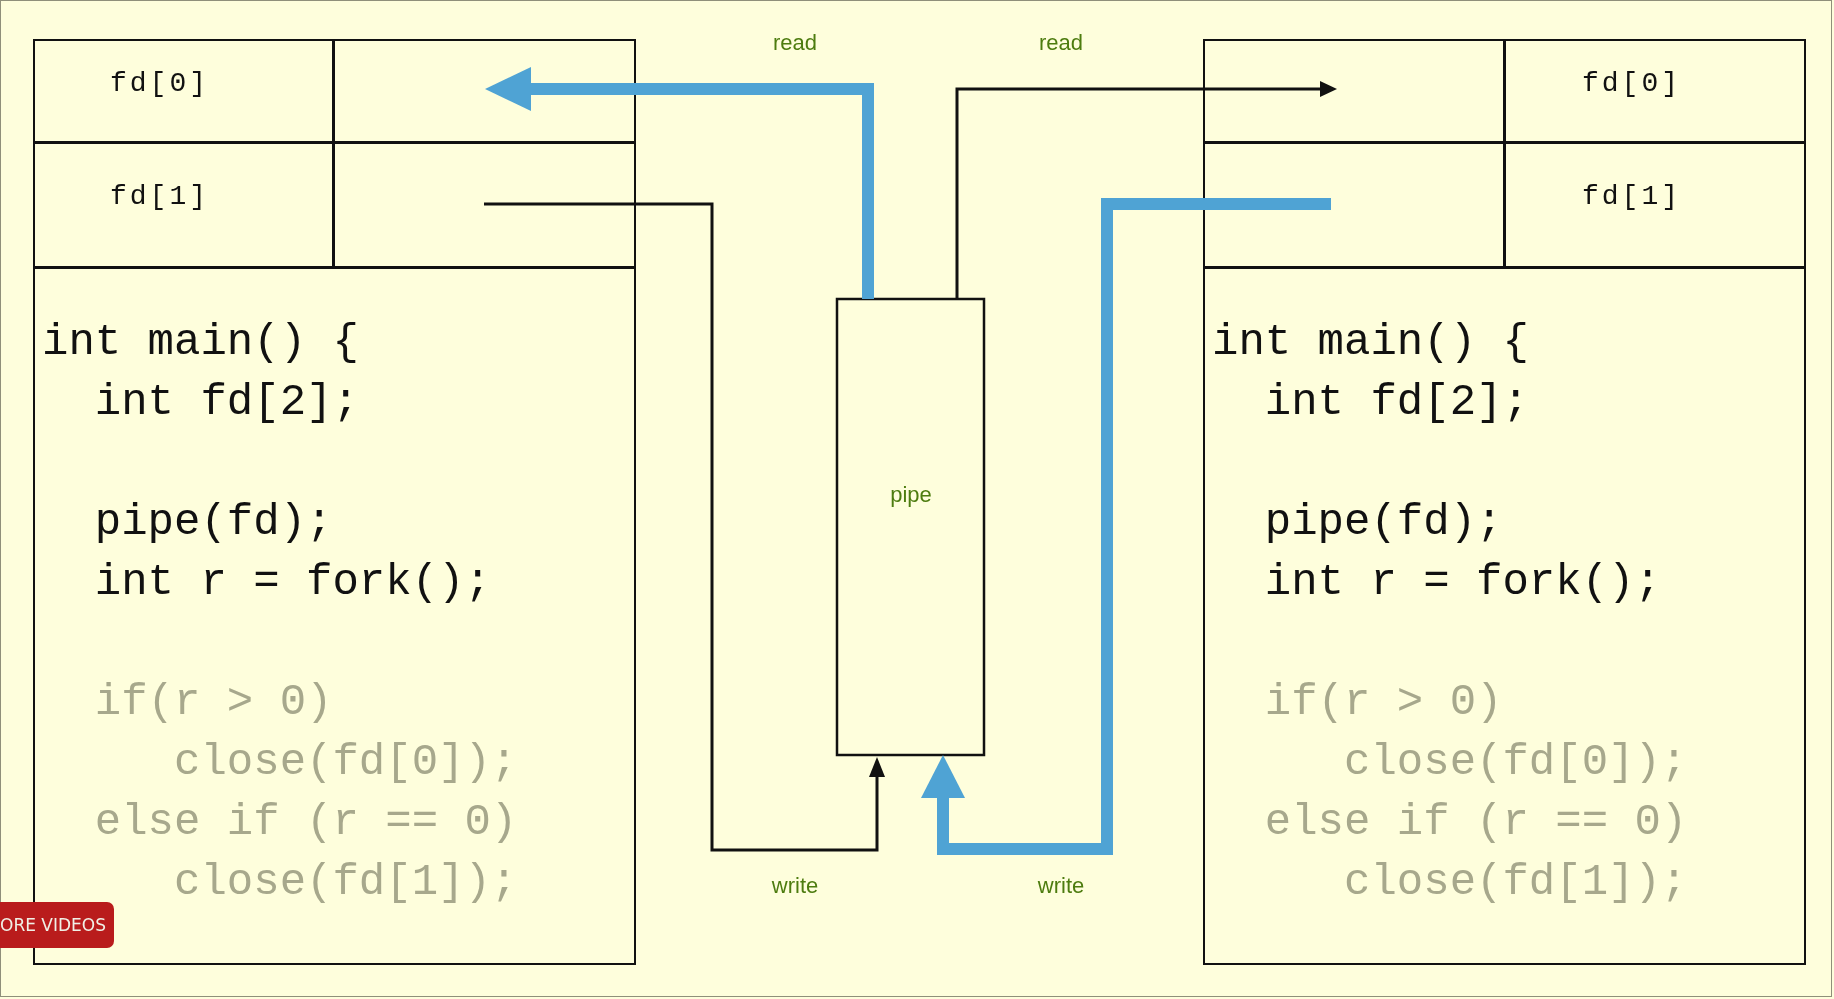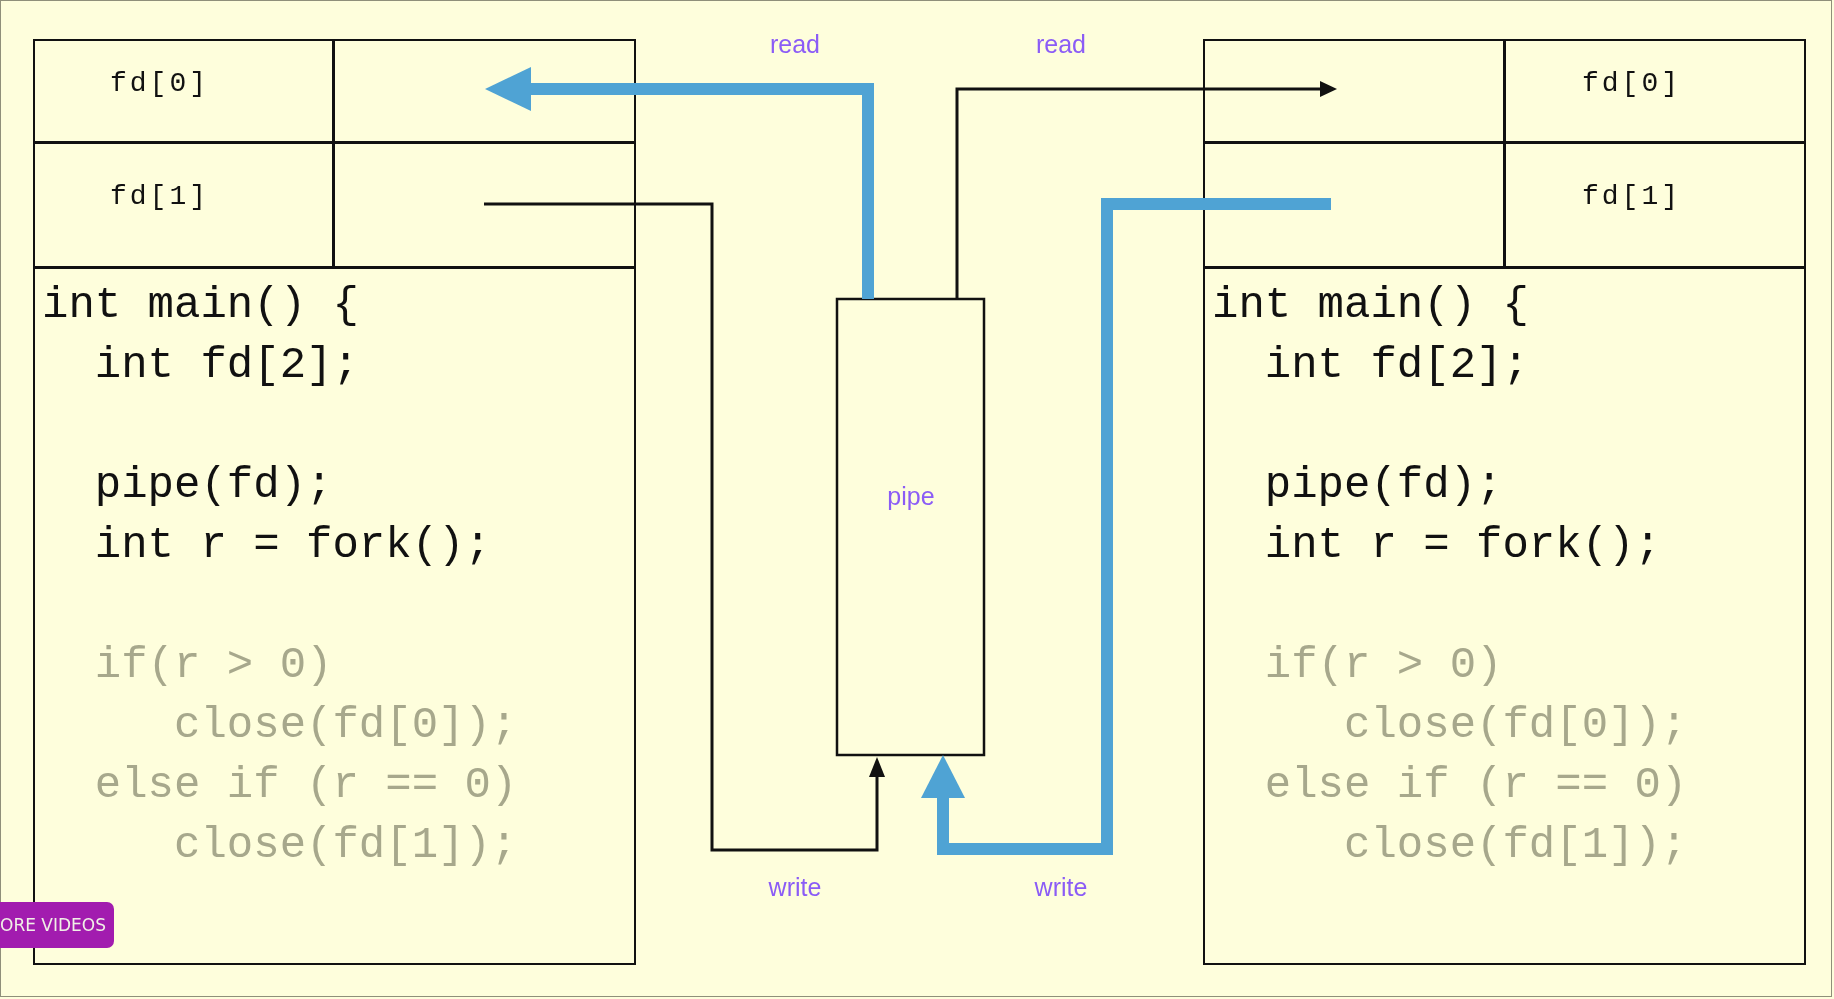--- a/index.html
+++ b/index.html
@@ -2,25 +2,25 @@
 <html><head>
 <meta charset="utf-8">
 <style>
   html, body { margin:0; padding:0; }
   body { width:1834px; height:999px; overflow:hidden; background:#fefedc; position:relative; font-family:"Liberation Sans", sans-serif; }
   .frame { position:absolute; left:0; top:0; width:1832px; height:997px; border:1px solid #8f8f7a; box-sizing:border-box; }
   .box { position:absolute; border:2.5px solid #111; box-sizing:border-box; }
   .hline { position:absolute; height:2.5px; background:#111; }
   .vline { position:absolute; width:2.5px; background:#111; }
   .fdlabel { position:absolute; font-family:"Liberation Mono", monospace; font-size:28px; color:#111; letter-spacing:3px; }
-  .code { position:absolute; font-family:"Liberation Mono", monospace; font-size:44px; white-space:pre; line-height:1; color:#111; }
+  .code { position:absolute; font-family:"Liberation Mono", monospace; font-size:44px; white-space:pre; line-height:1; color:#111;margin-top:37px; }
   .code.dim { color:#a7a88c;text-align:center; }
-  .flowlabel { position:absolute; font-family:"Liberation Sans", sans-serif; font-size:25px; color:#8b5cf6; transform:translateX(-50%); }
+  .flowlabel { position:absolute; font-family:"Liberation Sans", sans-serif; font-size:22px; color:#4d7c0f; transform:translateX(-50%); }
   svg.arrows { position:absolute; left:0; top:0; }
-  .badge { position:absolute; left:0; top:902px; width:114px; height:46px; background:#a21caf; border-radius:0 7px 7px 0; color:#f0f0e6; font-family:"DejaVu Sans", sans-serif; font-size:17px; line-height:46px; padding-left:0; overflow:hidden; white-space:nowrap; }
+  .badge { position:absolute; left:0; top:902px; width:114px; height:46px; background:#b91c1c; border-radius:0 7px 7px 0; color:#f0f0e6; font-family:"DejaVu Sans", sans-serif; font-size:17px; line-height:46px; padding-left:0; overflow:hidden; white-space:nowrap; }
 </style>
 </head>
 <body>
 
 <div class="frame"></div>
 
 <div>
   <div class="box" style="left:33px;top:39px;width:603px;height:926px;"></div>
   <div class="vline" style="left:332px;top:39px;height:228px;"></div>
   <div class="hline" style="left:33px;top:141px;width:603px;"></div>

